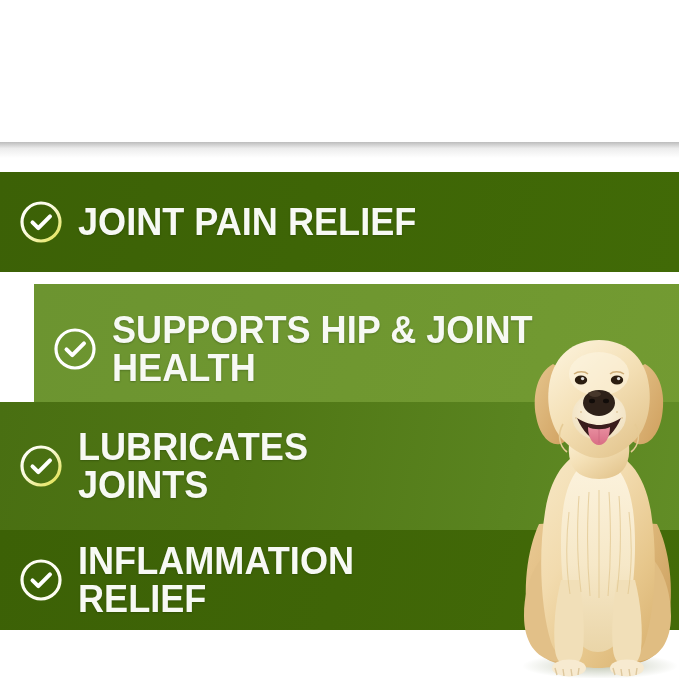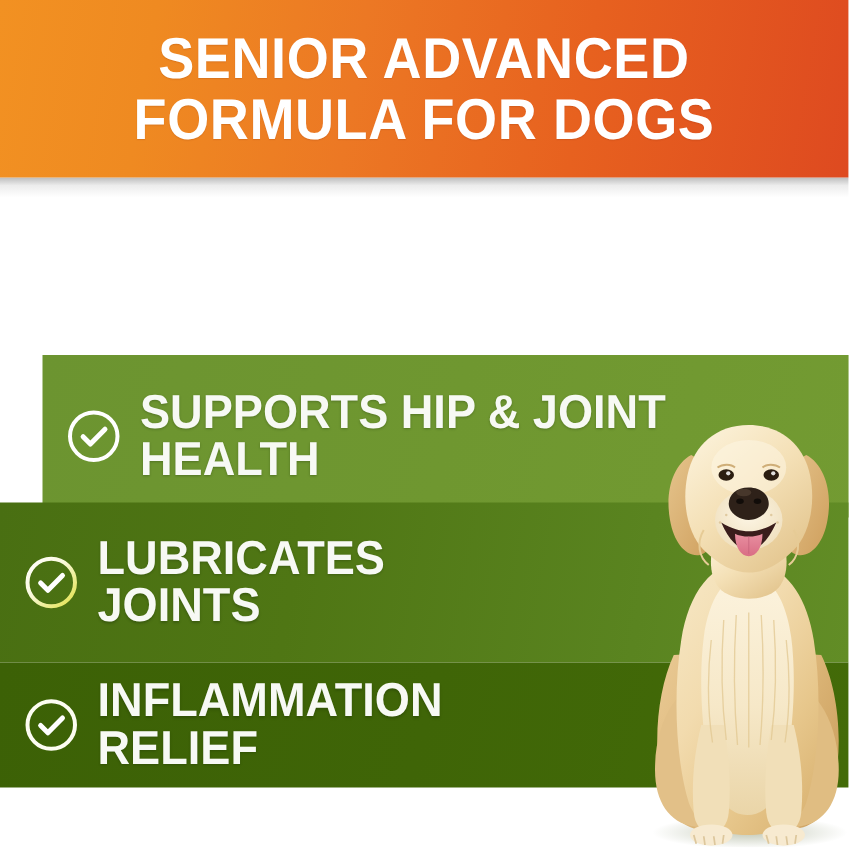--- a/index.html
+++ b/index.html
@@ -81,29 +81,43 @@
   
   .bottom-white{
     position:absolute;left:0;top:662px;width:679px;height:16px;background:#ffffff;z-index:3;
   }
 </style>
 </head>
 <body>
 
 <div id="stage">
 
-  <div class="banner">
-    <div class="banner-line l1">SENIOR ADVANCED</div>
-    <div class="banner-line l2">FORMULA FOR DOGS</div>
-  </div>
   <div class="banner-shadow"></div>
   <div class="gap"></div>
 
   <div class="bands">
 
+    <div class="band b1">
+      <div class="row">
+        <span class="check-wrap">
+          <svg viewBox="0 0 46 46">
+            <defs>
+              <linearGradient id="g1" x1="0" y1="0" x2="1" y2="1">
+                <stop offset="0" stop-color="#ffffff"></stop>
+                <stop offset="0.42" stop-color="#fbfbe4"></stop>
+                <stop offset="1" stop-color="#e2e24a"></stop>
+              </linearGradient>
+            </defs>
+            <circle cx="23" cy="23" r="19" fill="none" stroke="url(#g1)" stroke-width="3.2"></circle>
+            <path d="M14.5 23.4 L20.3 29.2 L32 17.4" fill="none" stroke="#ffffff" stroke-width="4" stroke-linecap="round" stroke-linejoin="round"></path>
+          </svg>
+        </span>
+        <span class="btext">JOINT PAIN RELIEF</span>
+      </div>
+    </div>
 
     <div class="band b2">
       <div class="row">
         <span class="check-wrap">
           <svg viewBox="0 0 46 46">
             <circle cx="23" cy="23" r="19" fill="none" stroke="#ffffff" stroke-width="3.2"></circle>
             <path d="M14.5 23.4 L20.3 29.2 L32 17.4" fill="none" stroke="#ffffff" stroke-width="4" stroke-linecap="round" stroke-linejoin="round"></path>
           </svg>
         </span>
         <span class="btext">SUPPORTS HIP &amp; JOINT

